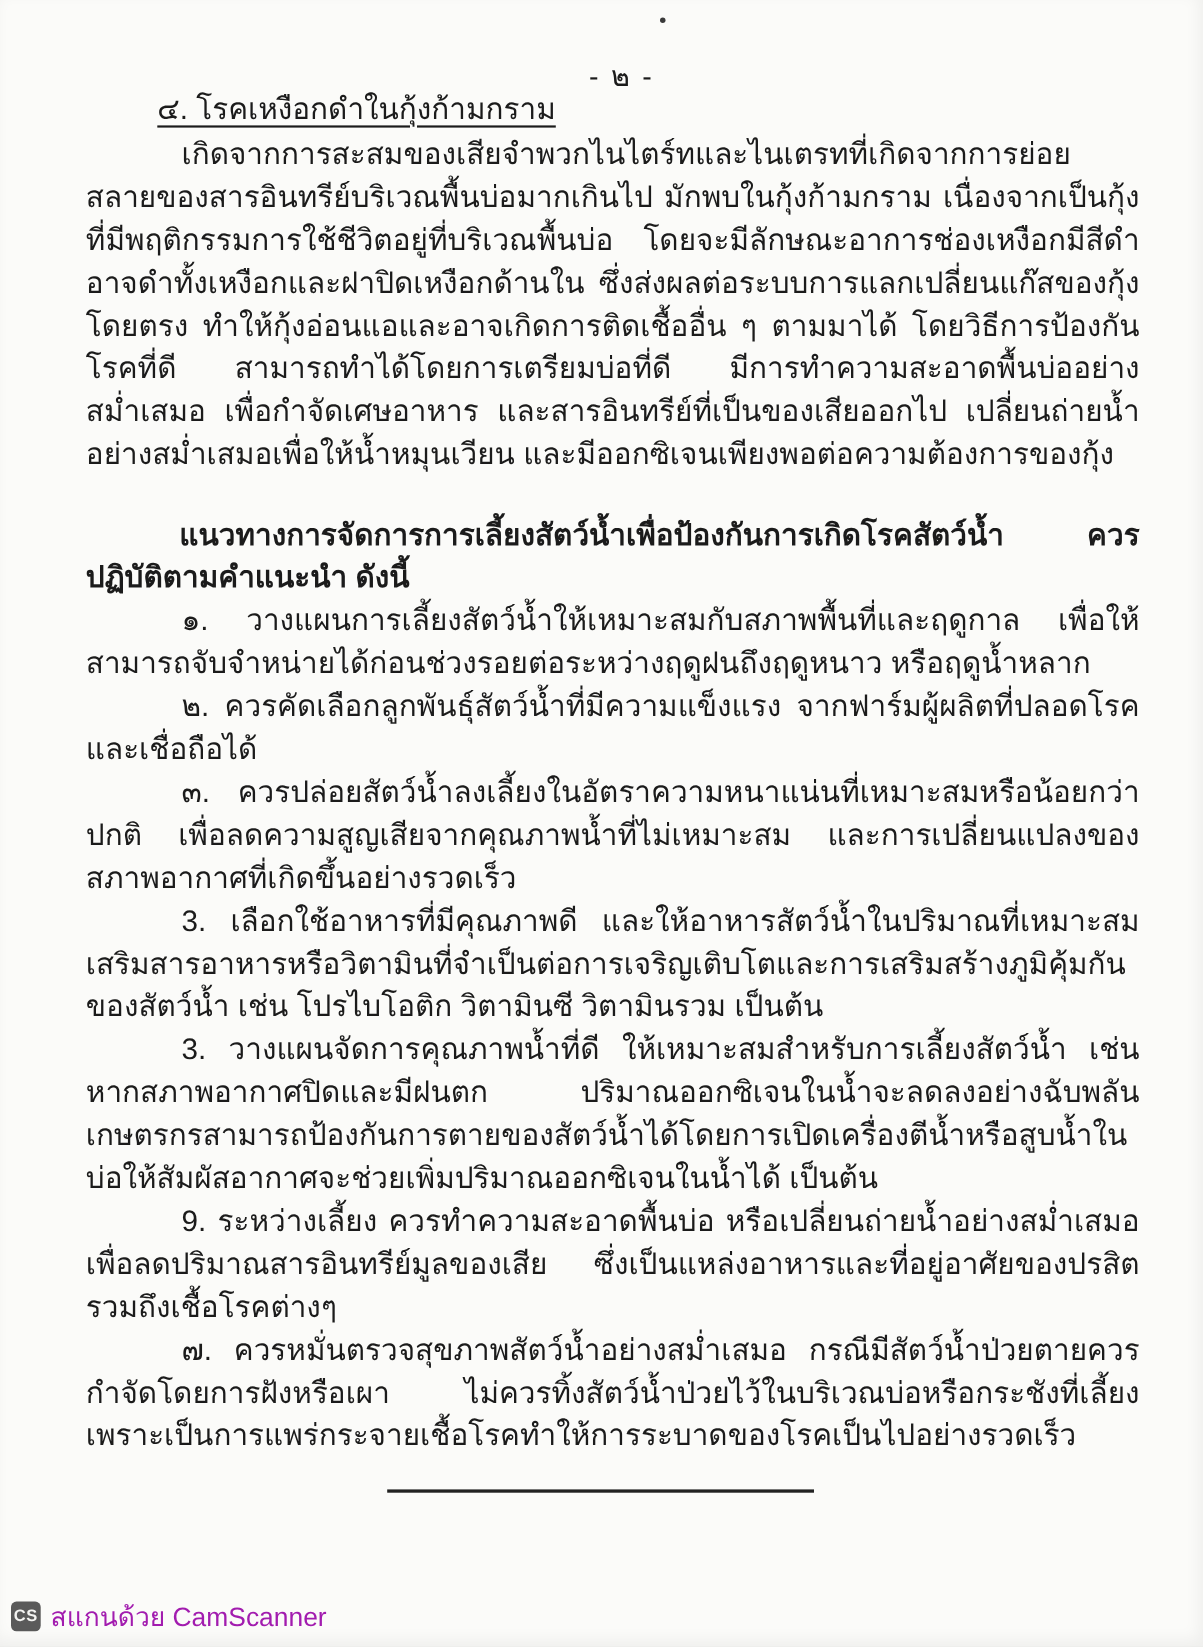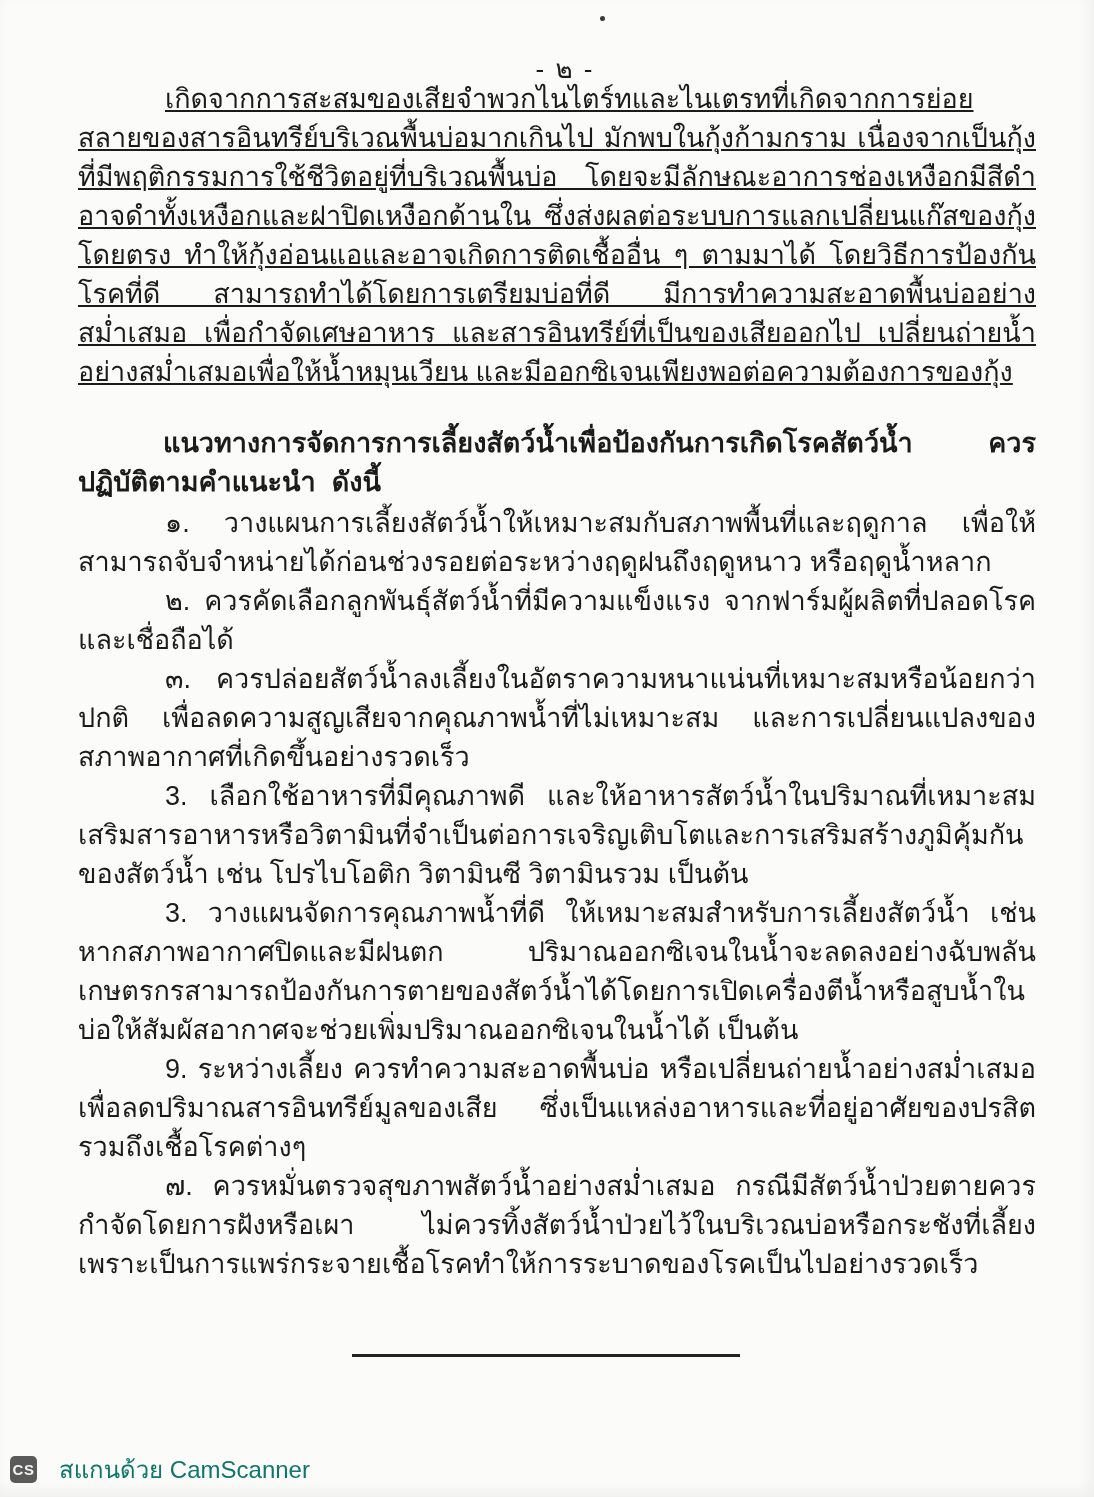--- a/index.html
+++ b/index.html
@@ -61,77 +61,78 @@
     text-align: left;
   }
   .section-heading span {
     text-decoration: underline;
     text-underline-offset: 6px;
     text-decoration-thickness: 2px;
   }
   p.para {
     margin: 0;
     text-indent: 87px;
-    text-decoration: underline;
   }
   p.intro {
     margin: 34px 0 0 0;
     text-indent: 85px;
     font-weight: bold;
-    font-family: Liberation Mono, monospace;
   }
   p.item {
     margin: 0;
     text-indent: 87px;
   }
   .divider {
     position: absolute;
     top: 1354px;
     left: 352px;
     width: 388px;
     height: 3px;
     background: #222222;
   }
   .footer {
     position: absolute;
     left: 10px;
     bottom: 8px;
     display: flex;
     align-items: center;
-    gap: 22px;
+    gap: 9px;
   }
   .cs-badge {
     width: 27px;
     height: 27px;
     background: #5a5a5a;
     border-radius: 5px;
     color: #f4f4f2;
     font-size: 15px;
     font-weight: bold;
     display: flex;
     align-items: center;
     justify-content: center;
     letter-spacing: 0.5px;
   }
   .footer-text {
-    color: #0f766e;
+    color: #a21caf;
     font-size: 24px;
   }
 </style>
 </head>
 <body>
 
 <div class="sheet">
 
   <div class="scan-dot"></div>
 
   <div class="page-number">- ๒ -</div>
 
   <div class="content">
 
+    <h1 class="section-heading">
+      <span>๔. โรคเหงือกดำในกุ้งก้ามกราม</span>
+    </h1>
 
     <p class="para">เกิดจากการสะสมของเสียจำพวกไนไตร์ทและไนเตรทที่เกิดจากการย่อยสลายของสารอินทรีย์บริเวณพื้นบ่อมากเกินไป มักพบในกุ้งก้ามกราม เนื่องจากเป็นกุ้งที่มีพฤติกรรมการใช้ชีวิตอยู่ที่บริเวณพื้นบ่อ โดยจะมีลักษณะอาการช่องเหงือกมีสีดำ อาจดำทั้งเหงือกและฝาปิดเหงือกด้านใน ซึ่งส่งผลต่อระบบการแลกเปลี่ยนแก๊สของกุ้งโดยตรง ทำให้กุ้งอ่อนแอและอาจเกิดการติดเชื้ออื่น ๆ ตามมาได้ โดยวิธีการป้องกันโรคที่ดี สามารถทำได้โดยการเตรียมบ่อที่ดี มีการทำความสะอาดพื้นบ่ออย่างสม่ำเสมอ เพื่อกำจัดเศษอาหาร และสารอินทรีย์ที่เป็นของเสียออกไป เปลี่ยนถ่ายน้ำอย่างสม่ำเสมอเพื่อให้น้ำหมุนเวียน และมีออกซิเจนเพียงพอต่อความต้องการของกุ้ง</p>
 
     <p class="intro">แนวทางการจัดการการเลี้ยงสัตว์น้ำเพื่อป้องกันการเกิดโรคสัตว์น้ำ ควรปฏิบัติตามคำแนะนำ ดังนี้</p>
 
     <p class="item">๑. วางแผนการเลี้ยงสัตว์น้ำให้เหมาะสมกับสภาพพื้นที่และฤดูกาล เพื่อให้สามารถจับจำหน่ายได้ก่อนช่วงรอยต่อระหว่างฤดูฝนถึงฤดูหนาว หรือฤดูน้ำหลาก</p>
     <p class="item">๒. ควรคัดเลือกลูกพันธุ์สัตว์น้ำที่มีความแข็งแรง จากฟาร์มผู้ผลิตที่ปลอดโรคและเชื่อถือได้</p>
     <p class="item">๓. ควรปล่อยสัตว์น้ำลงเลี้ยงในอัตราความหนาแน่นที่เหมาะสมหรือน้อยกว่าปกติ เพื่อลดความสูญเสียจากคุณภาพน้ำที่ไม่เหมาะสม และการเปลี่ยนแปลงของสภาพอากาศที่เกิดขึ้นอย่างรวดเร็ว</p>
     <p class="item">3. เลือกใช้อาหารที่มีคุณภาพดี และให้อาหารสัตว์น้ำในปริมาณที่เหมาะสม เสริมสารอาหารหรือวิตามินที่จำเป็นต่อการเจริญเติบโตและการเสริมสร้างภูมิคุ้มกันของสัตว์น้ำ เช่น โปรไบโอติก วิตามินซี วิตามินรวม เป็นต้น</p>
     <p class="item">3. วางแผนจัดการคุณภาพน้ำที่ดี ให้เหมาะสมสำหรับการเลี้ยงสัตว์น้ำ เช่น หากสภาพอากาศปิดและมีฝนตก ปริมาณออกซิเจนในน้ำจะลดลงอย่างฉับพลัน เกษตรกรสามารถป้องกันการตายของสัตว์น้ำได้โดยการเปิดเครื่องตีน้ำหรือสูบน้ำในบ่อให้สัมผัสอากาศจะช่วยเพิ่มปริมาณออกซิเจนในน้ำได้ เป็นต้น</p>

